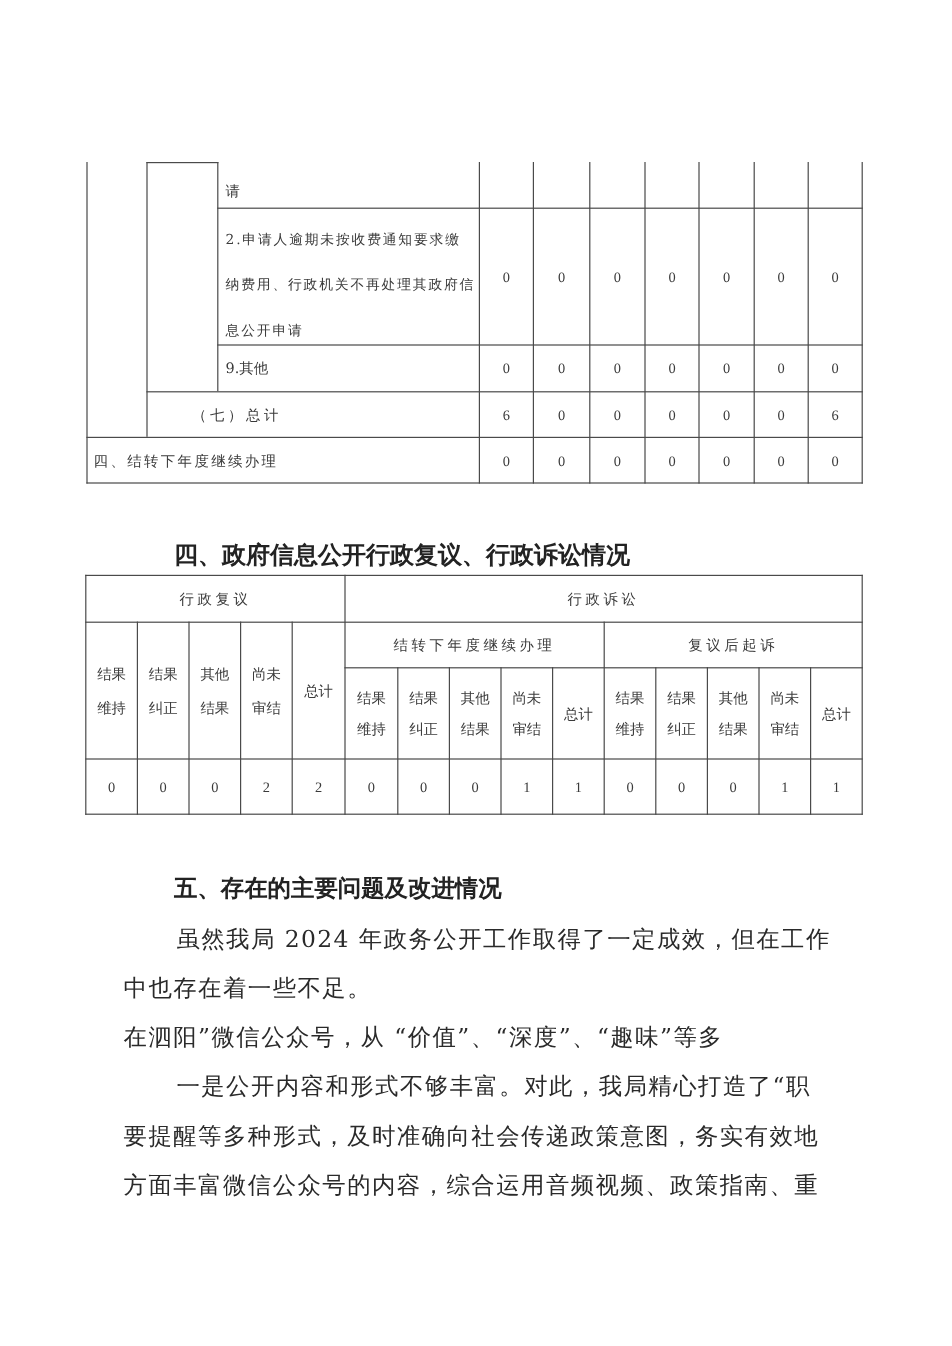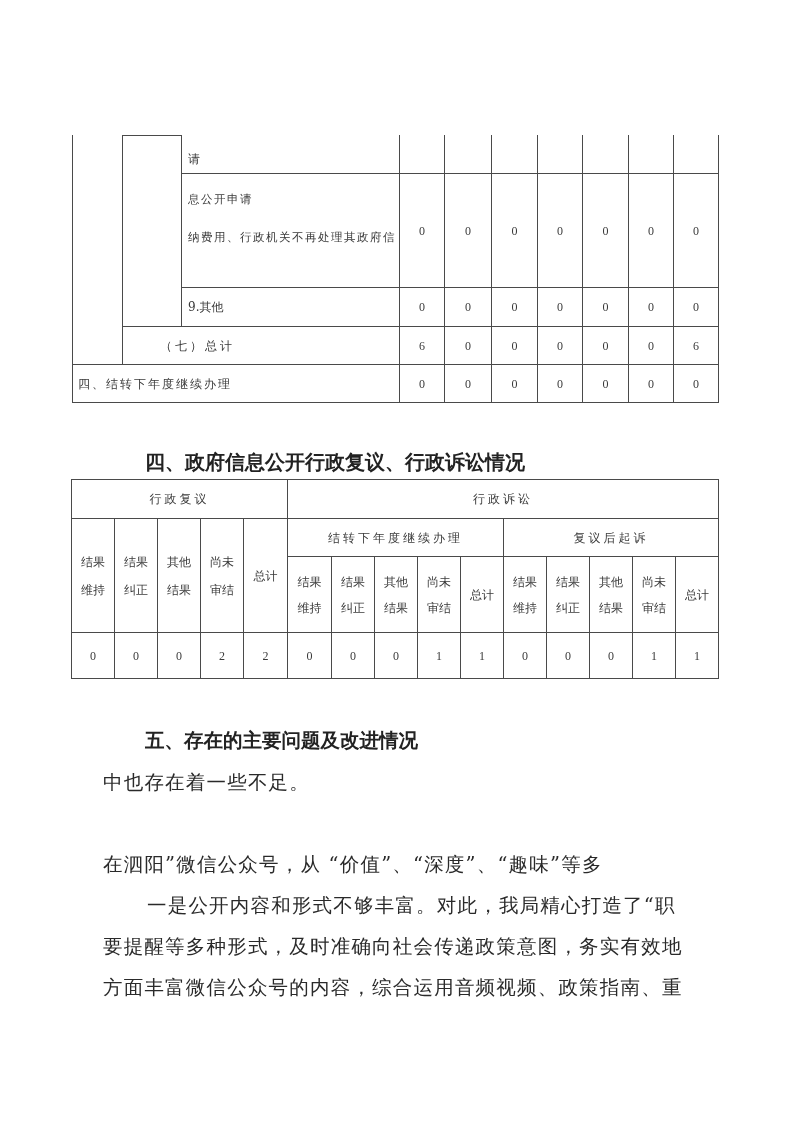--- a/index.html
+++ b/index.html
@@ -37,22 +37,23 @@
   <div class="line" style="left:122px;top:135px;width:60px;height:1px;"></div>
   <div class="line" style="left:181px;top:173px;width:538px;height:1px;"></div>
   <div class="line" style="left:181px;top:287px;width:538px;height:1px;"></div>
   <div class="line" style="left:122px;top:326px;width:597px;height:1px;"></div>
   <div class="line" style="left:72px;top:364px;width:647px;height:1px;"></div>
   <div class="line" style="left:72px;top:402px;width:647px;height:1px;"></div>
 
   <div class="cell left" style="left:182px;top:145px;width:210px;height:28px;">请</div>
 
   <div class="t1-desc" style="left:188px;top:180px;width:210px;">
+    <div>2.申请人逾期未按收费通知要求缴</div>
+    <div>纳费用、行政机关不再处理其政府信</div>
     <div>息公开申请</div>
-    <div>纳费用、行政机关不再处理其政府信</div>
   </div>
   <div>
     <div class="cell num" style="left:400px;top:174px;width:44px;height:113px;">0</div>
     <div class="cell num" style="left:445px;top:174px;width:46px;height:113px;">0</div>
     <div class="cell num" style="left:492px;top:174px;width:45px;height:113px;">0</div>
     <div class="cell num" style="left:538px;top:174px;width:44px;height:113px;">0</div>
     <div class="cell num" style="left:583px;top:174px;width:45px;height:113px;">0</div>
     <div class="cell num" style="left:629px;top:174px;width:44px;height:113px;">0</div>
     <div class="cell num" style="left:674px;top:174px;width:44px;height:113px;">0</div>
   </div>
@@ -195,20 +196,21 @@
     <div class="cell num" style="left:547px;top:633px;width:42px;height:45px;">0</div>
     <div class="cell num" style="left:590px;top:633px;width:42px;height:45px;">0</div>
     <div class="cell num" style="left:633px;top:633px;width:42px;height:45px;">1</div>
     <div class="cell num" style="left:676px;top:633px;width:42px;height:45px;">1</div>
   </div>
 </div>
 
 <div class="heading" style="left:145px;top:727px;font-size:19.5px;font-weight:bold;">五、存在的主要问题及改进情况</div>
 
 <div class="para" style="top:762px;">
+  <div><span class="indent"></span><span>虽然我局 2024 年政务公开工作取得了一定成效，但在工作</span></div>
   <div>中也存在着一些不足。</div>
 </div>
 
 <div class="para" style="top:844px;">
   <div>在泗阳”微信公众号，从 “价值”、“深度”、“趣味”等多</div>
   <div><span class="indent"></span><span>一是公开内容和形式不够丰富。对此，我局精心打造了“职</span></div>
   <div>要提醒等多种形式，及时准确向社会传递政策意图，务实有效地</div>
   <div>方面丰富微信公众号的内容，综合运用音频视频、政策指南、重</div>
 </div>
 

